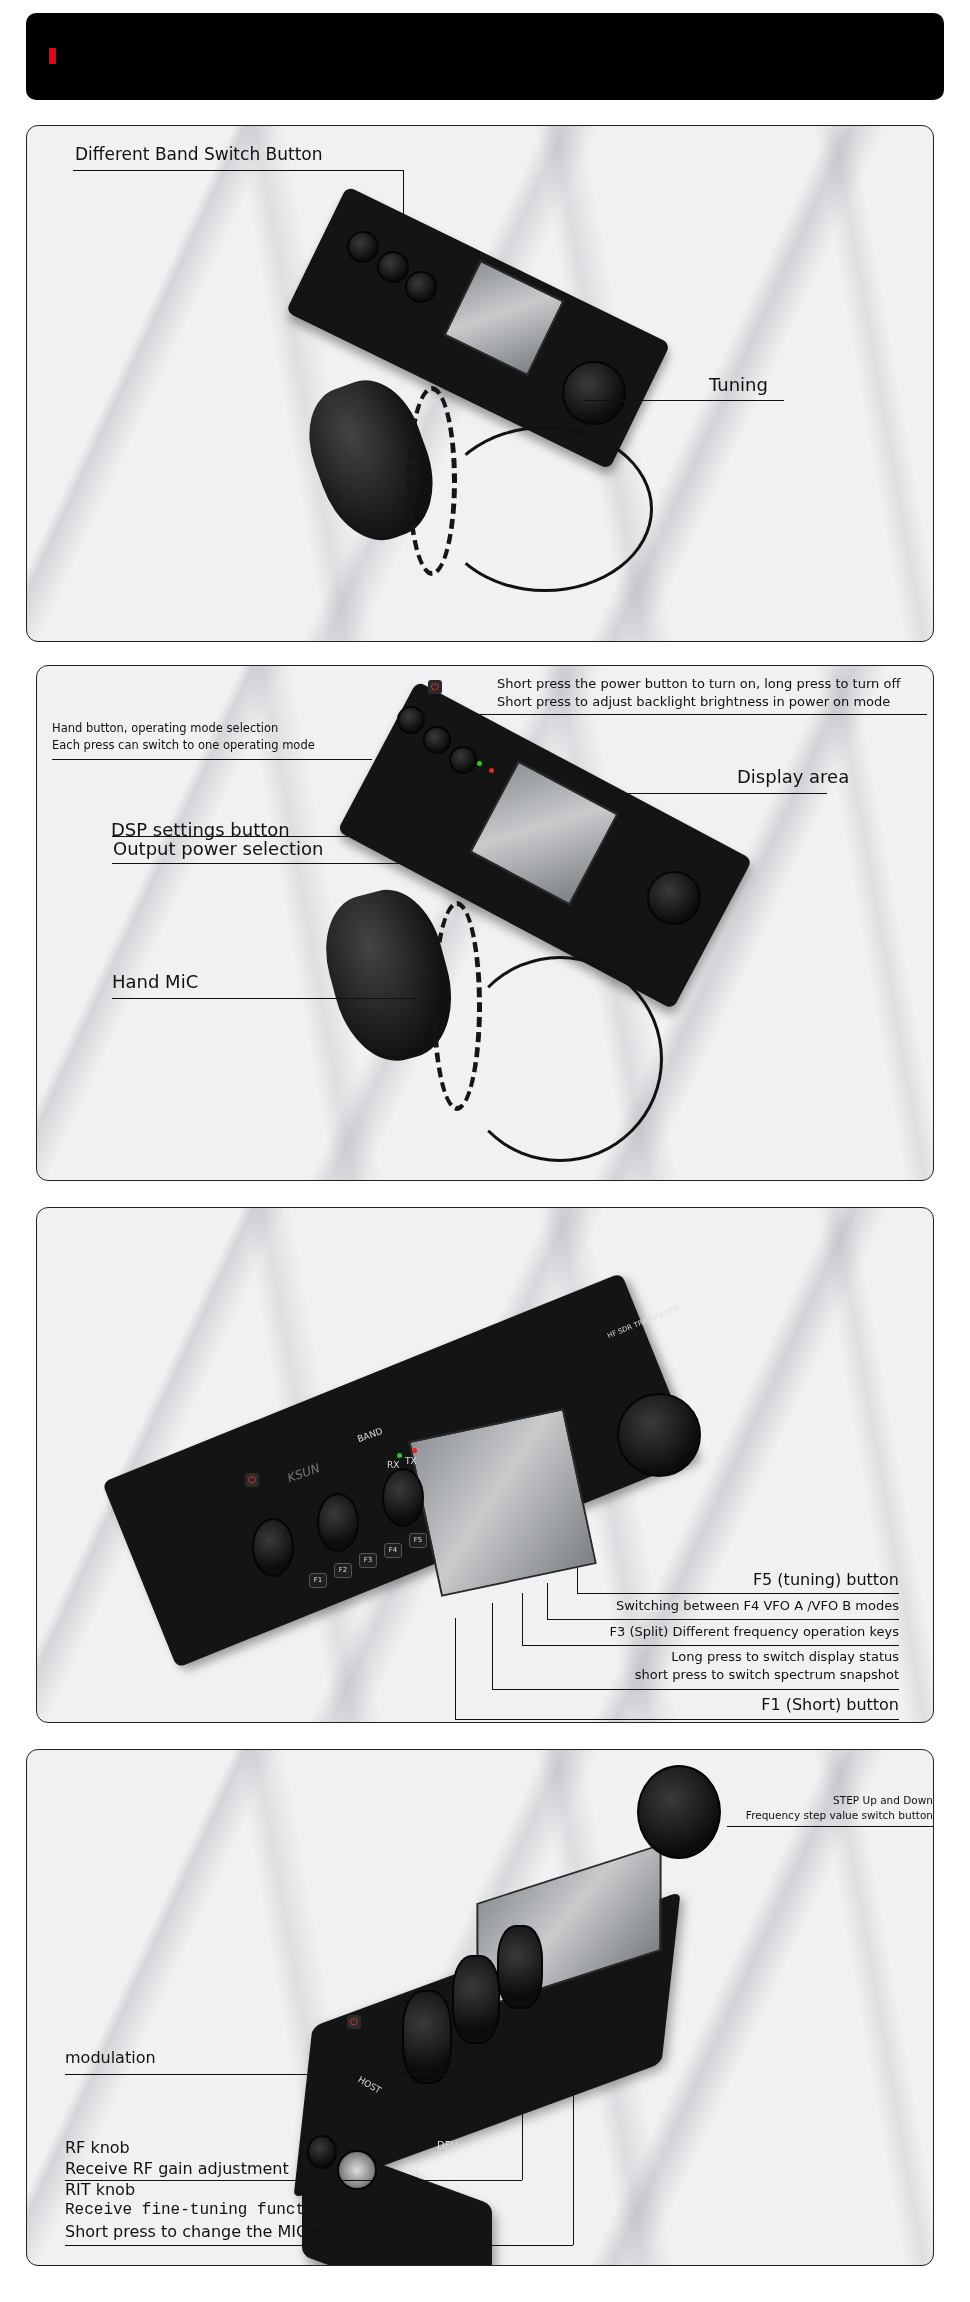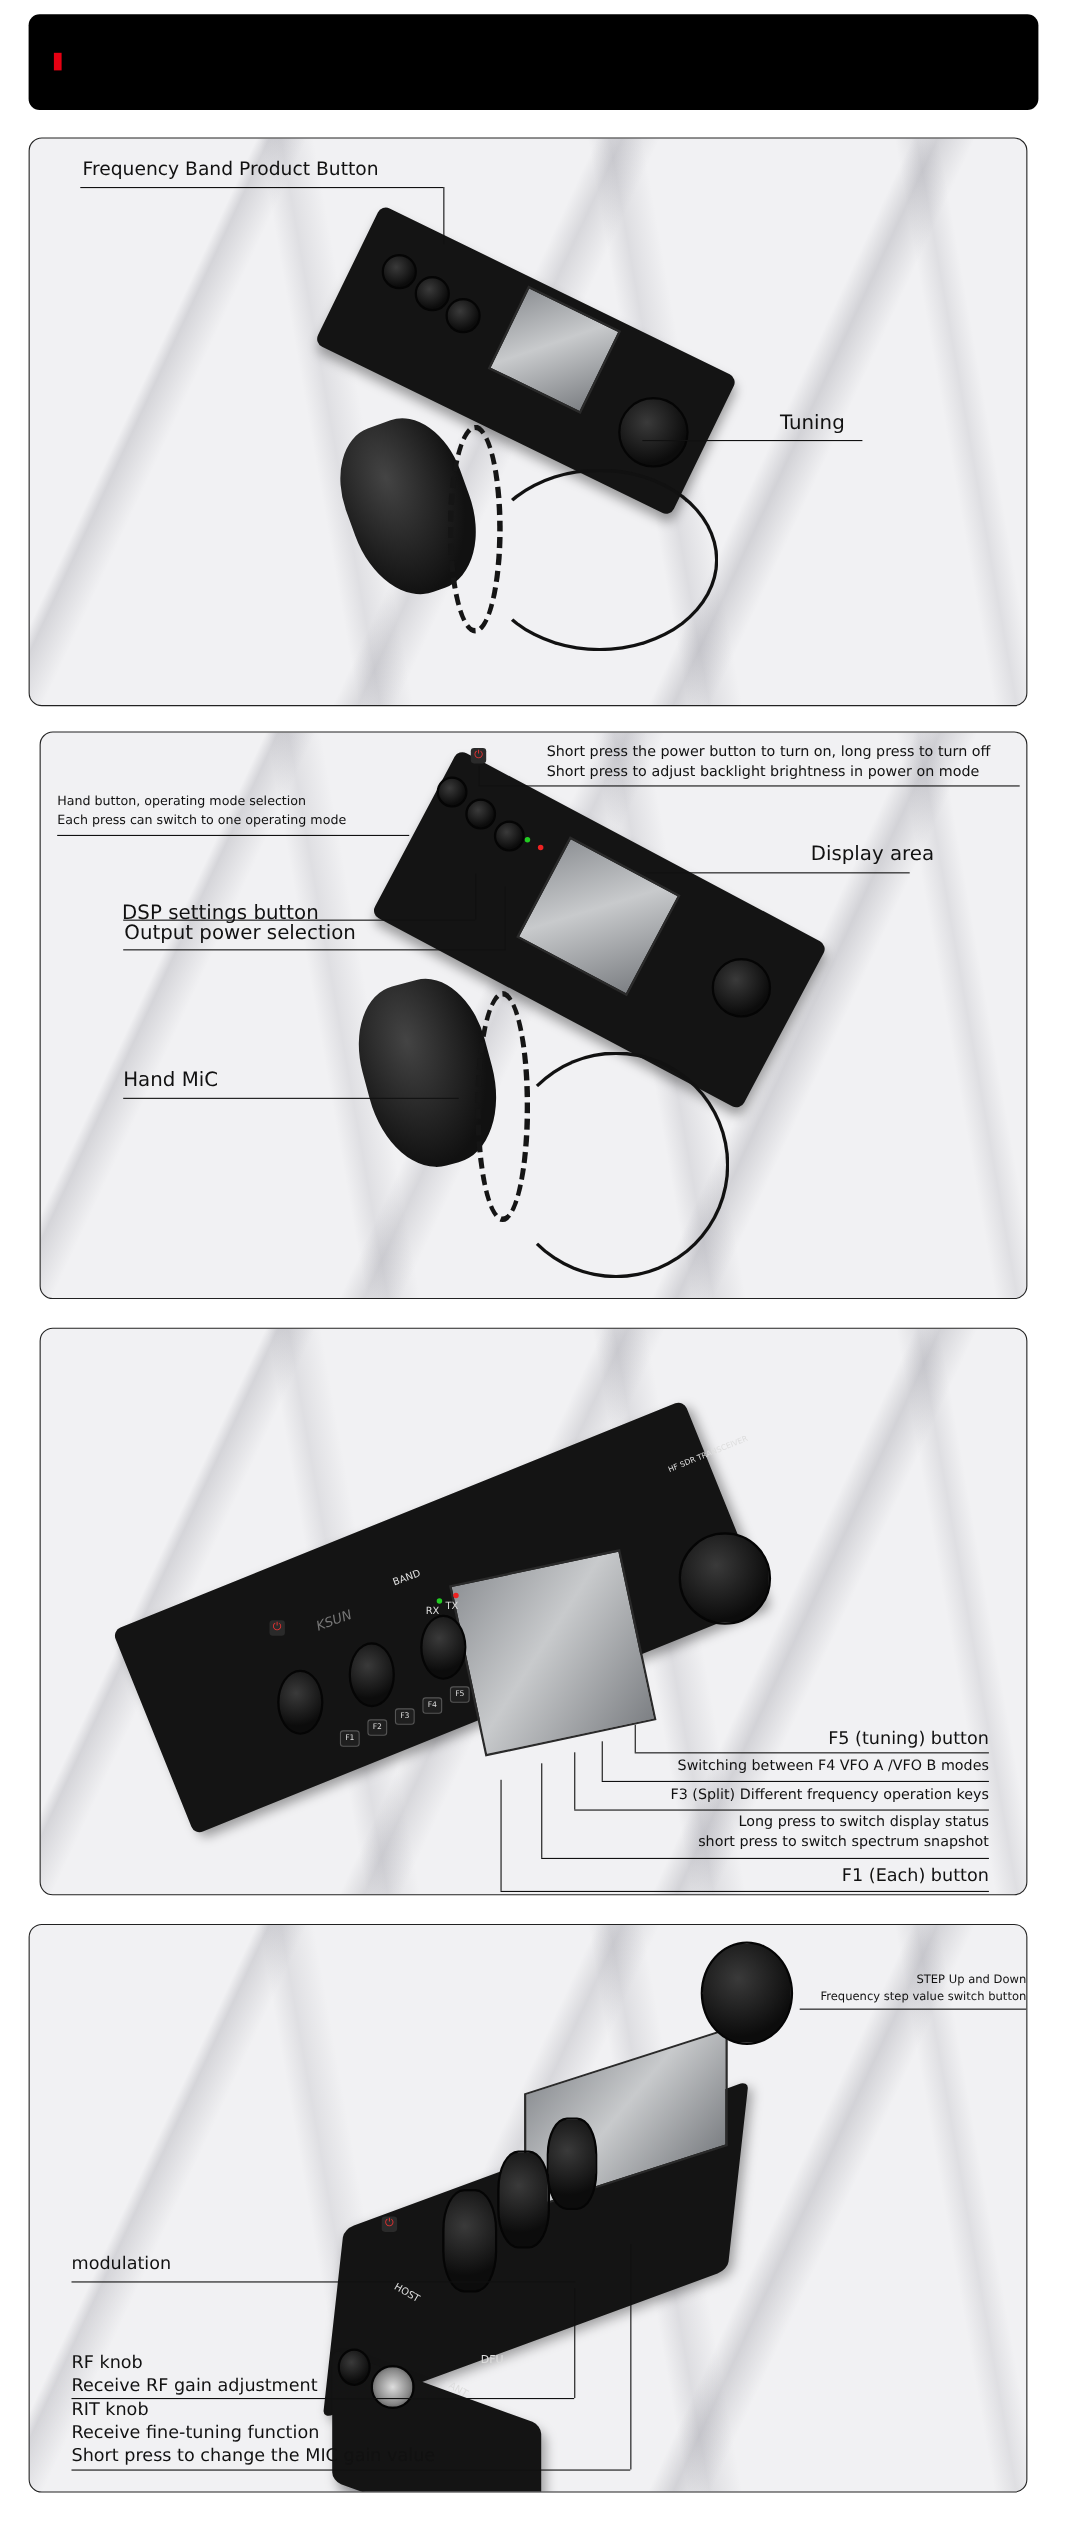--- a/index.html
+++ b/index.html
@@ -34,21 +34,21 @@
   <div class="device" style="left:320px; top:60px; width:360px; height:140px; transform:rotate(26deg); transform-origin:left top;"></div>
   <div class="screen" style="left:430px; top:150px; width:90px; height:80px; transform:rotate(26deg);"></div>
   <div class="knob" style="left:535px; top:235px; width:60px; height:60px;"></div>
   <div class="knob" style="left:320px; top:105px; width:28px; height:28px;"></div>
   <div class="knob" style="left:350px; top:125px; width:28px; height:28px;"></div>
   <div class="knob" style="left:378px; top:145px; width:28px; height:28px;"></div>
   <div class="mic" style="left:290px; top:255px; width:110px; height:160px; transform:rotate(-20deg);"></div>
   <div class="cord" style="left:380px; top:260px; width:40px; height:180px; border-style:dashed;"></div>
   <div class="cord" style="left:410px; top:300px; width:210px; height:160px; border-color:#111 #111 #111 transparent; border-width:3px;"></div>
 
-  <div class="label" style="left:48px; top:18px; font-size:17px;">Frequency Band Product Button</div>
+  <div class="label" style="left:48px; top:18px; font-size:17px;">Different Band Switch Button</div>
   <div class="line" style="left:46px; top:44px; width:330px; height:1px;"></div>
   <div class="line" style="left:376px; top:44px; width:1px; height:52px;"></div>
 
   <div class="label" style="left:682px; top:248px; font-size:18px;">Tuning</div>
   <div class="line" style="left:557px; top:274px; width:200px; height:1px;"></div>
 </div>
 
 <div class="panel" style="left:36px; top:665px; width:896px; height:514px;">
   <div class="device" style="left:380px; top:15px; width:380px; height:170px; transform:rotate(28deg); transform-origin:left top;"></div>
   <div class="screen" style="left:450px; top:115px; width:110px; height:100px; transform:rotate(28deg);"></div>
@@ -118,21 +118,21 @@
 
   <div class="label" style="right:34px; top:416px; font-size:13px;">F3 (Split) Different frequency operation keys</div>
   <div class="line" style="left:485px; top:437px; width:377px; height:1px;"></div>
   <div class="line" style="left:485px; top:385px; width:1px; height:52px;"></div>
 
   <div class="label" style="right:34px; top:441px; font-size:13px;">Long press to switch display status</div>
   <div class="label" style="right:34px; top:459px; font-size:13px;">short press to switch spectrum snapshot</div>
   <div class="line" style="left:455px; top:481px; width:407px; height:1px;"></div>
   <div class="line" style="left:455px; top:395px; width:1px; height:86px;"></div>
 
-  <div class="label" style="right:34px; top:487px; font-size:16px;">F1 (Each) button</div>
+  <div class="label" style="right:34px; top:487px; font-size:16px;">F1 (Short) button</div>
   <div class="line" style="left:418px; top:511px; width:444px; height:1px;"></div>
   <div class="line" style="left:418px; top:410px; width:1px; height:101px;"></div>
 </div>
 
 <div class="panel" style="left:26px; top:1749px; width:906px; height:515px;">
   <div class="device" style="left:300px; top:200px; width:320px; height:190px; transform:skewX(-30deg) rotate(-25deg);"></div>
   <div class="device" style="left:275px; top:420px; width:190px; height:120px; transform:skewY(20deg);"></div>
   <div class="screen" style="left:455px; top:120px; width:170px; height:110px; transform:skewX(-20deg) rotate(-20deg);"></div>
   <div class="knob" style="left:610px; top:15px; width:80px; height:90px;"></div>
   <div class="knob" style="left:375px; top:240px; width:46px; height:90px; border-radius:40%;"></div>
@@ -151,17 +151,17 @@
 
   <div class="label" style="left:38px; top:298px; font-size:16px;">modulation</div>
   <div class="line" style="left:38px; top:324px; width:458px; height:1px;"></div>
 
   <div class="label" style="left:38px; top:388px; font-size:16px;">RF knob</div>
   <div class="label" style="left:38px; top:409px; font-size:16px;">Receive RF gain adjustment</div>
   <div class="line" style="left:38px; top:430px; width:457px; height:1px;"></div>
   <div class="line" style="left:495px; top:330px; width:1px; height:100px;"></div>
 
   <div class="label" style="left:38px; top:430px; font-size:16px;">RIT knob</div>
-  <div class="label" style="left:38px; top:451px; font-size:16px;">Receive fine-tuning function</div>
+  <div class="label" style="left:38px; top:451px; font-size:16px;font-family:Liberation Mono, monospace;">Receive fine-tuning function</div>
   <div class="label" style="left:38px; top:472px; font-size:16px;">Short press to change the MIC gain value</div>
   <div class="line" style="left:38px; top:495px; width:508px; height:1px;"></div>
   <div class="line" style="left:546px; top:290px; width:1px; height:205px;"></div>
 </div>
 
 </body></html>

